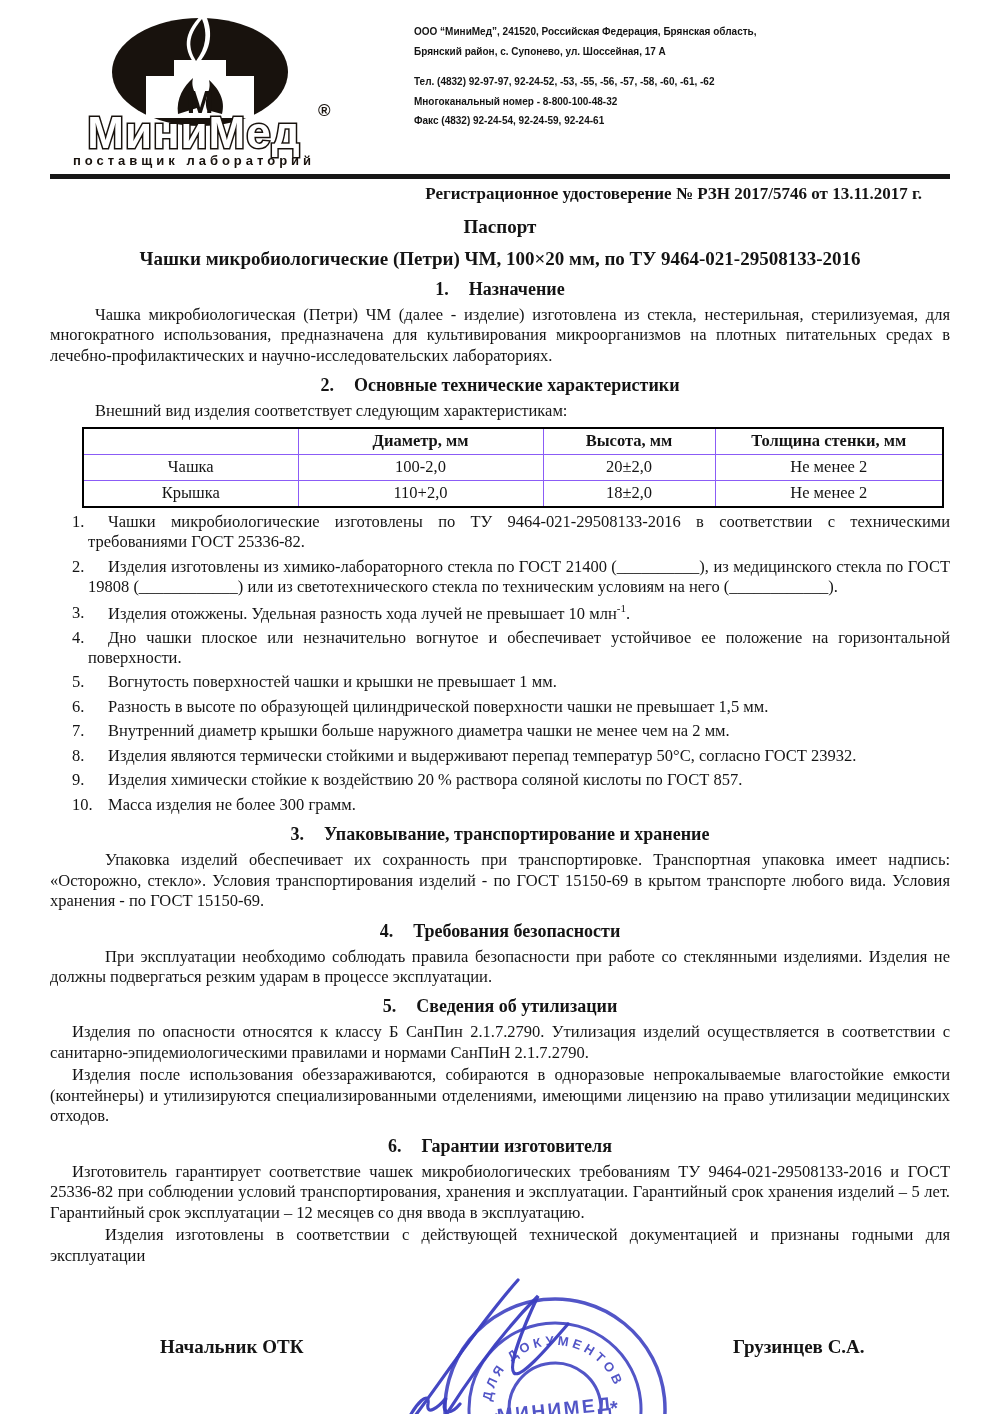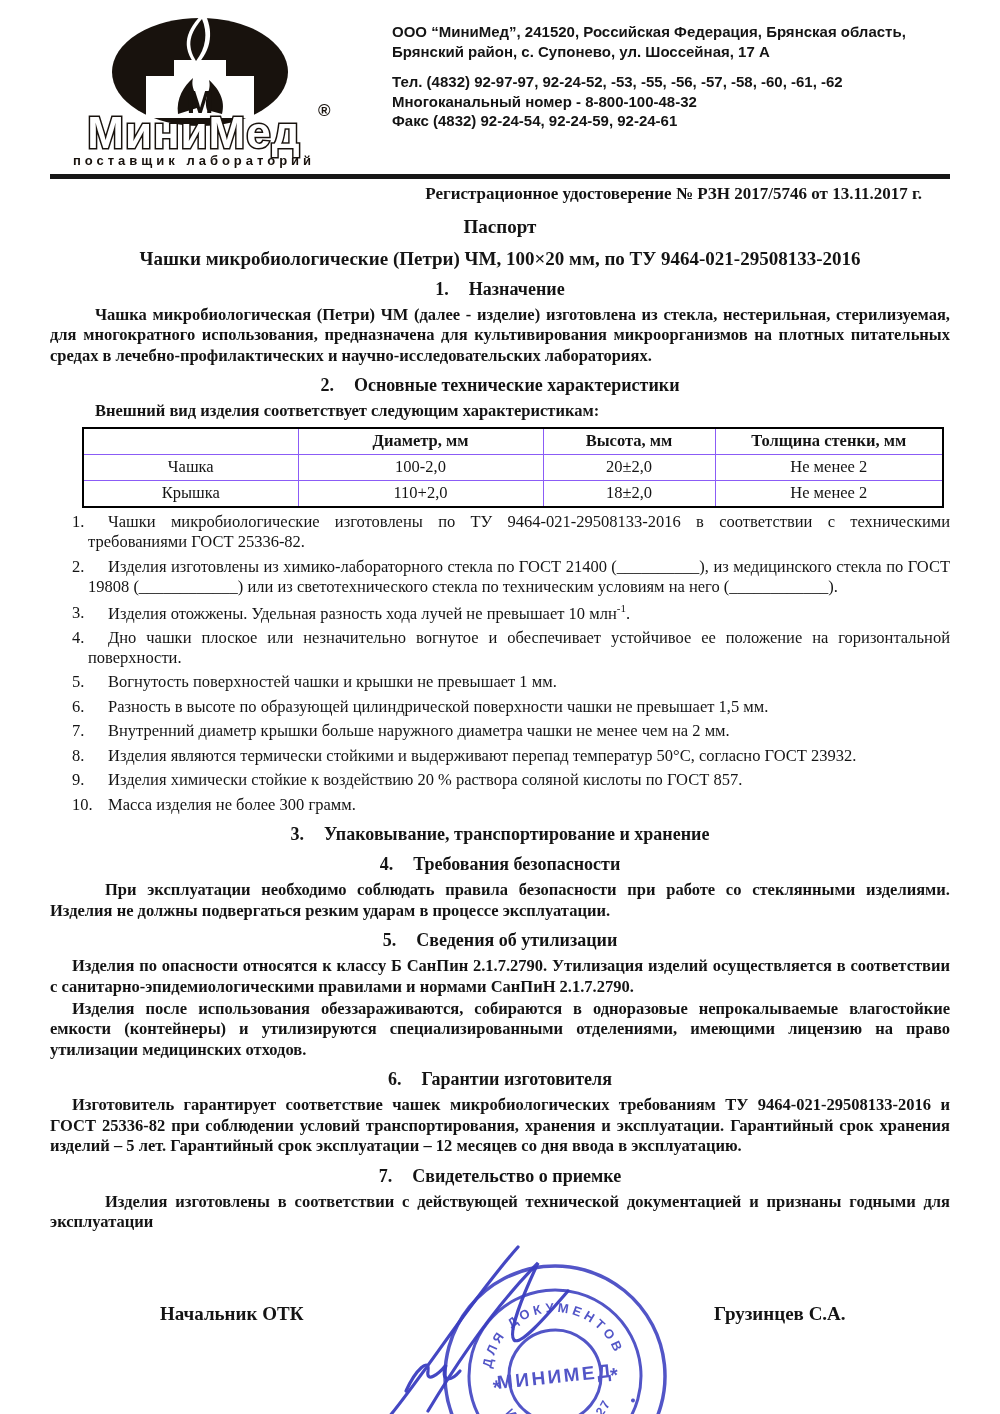--- a/index.html
+++ b/index.html
@@ -3,51 +3,51 @@
 <meta charset="utf-8">
 <style>
   html,body{margin:0;padding:0;background:#fff;}
   body{width:1000px;height:1414px;overflow:hidden;color:#141414;
        font-family:"Liberation Serif",serif;}
   .page{box-sizing:border-box;width:1000px;height:1414px;padding:12px 50px 0;position:relative;}
 
   
   .header{display:flex;align-items:flex-start;}
   .logo-box{width:300px;flex:0 0 300px;}
-  .contact{flex:1;margin-left:42px;font-family:"Liberation Sans",sans-serif;
-           font-weight:bold;font-size:15px;line-height:19.5px;padding-top:10px;}
+  .contact{flex:1;margin-left:64px;font-family:"Liberation Sans",sans-serif;
+           font-weight:bold;font-size:10px;line-height:19.5px;padding-top:10px;}
   .contact .gap{height:11px;}
   .inn-row{display:flex;justify-content:space-between;align-items:baseline;margin-top:2px;}
   .inn-row .inn-val{font-weight:normal;}
   .rule{height:5px;background:#161616;margin-top:2px;}
   .reg-line{text-align:right;padding-right:28px;font-size:17px;margin-top:5px;font-weight:bold;}
 
   
   .doc-title{text-align:center;font-weight:bold;font-size:19px;margin-top:12px;}
   .doc-subtitle{text-align:center;font-weight:bold;font-size:19px;margin-top:10px;}
   .sec-head{text-align:center;font-weight:bold;font-size:18px;margin:9px 0 5px;}
   .sec-head .num{margin-right:20px;}
-  p.body{font-size:16.5px;line-height:1.24;text-align:justify;margin:2px 0;font-weight:bold;}
+  p.body{font-size:16.5px;line-height:1.24;text-align:justify;margin:2px 0;}
   .ind-md{text-indent:45px;} .ind-lg{text-indent:55px;} .ind-sm{text-indent:22px;}
 
   table.spec{border-collapse:collapse;border:2px solid #000;margin:5px 0 4px 32px;
              width:860px;font-size:16.5px;table-layout:fixed;}
   table.spec th,table.spec td{border:1px solid #8b5cf6;text-align:center;padding:1px 4px;height:23px;}
   table.spec td.rowname{font-weight:normal;}
 
   .spec-list{margin-top:4px;}
   .spec-item{font-size:16.5px;line-height:1.24;text-align:justify;
              padding-left:38px;text-indent:-16px;margin:4px 0 1px;}
   .spec-item .n{display:inline-block;width:36px;text-indent:0;}
   .spec-item sup{font-size:11px;}
 
   
   .sig-block{position:relative;height:250px;margin-top:14px;}
   .sig-left{position:absolute;left:110px;top:56px;font-weight:bold;font-size:19px;}
-  .sig-right{position:absolute;left:664px;top:56px;font-weight:bold;font-size:19px;}
+  .sig-right{position:absolute;left:683px;top:56px;font-weight:bold;font-size:19px;}
   .stamp-wrap{position:absolute;left:300px;top:-6px;}
   .stamp-wrap svg text{font-family:"Liberation Sans",sans-serif;}
 </style>
 </head>
 <body>
 
 <div class="page">
 
   <div class="header">
     <div class="logo-box">
@@ -131,40 +131,38 @@
     <div class="spec-item"><span class="n">6.</span><span>Разность в высоте по образующей цилиндрической поверхности чашки не превышает 1,5 мм.</span></div>
     <div class="spec-item"><span class="n">7.</span><span>Внутренний диаметр крышки больше наружного диаметра чашки не менее чем на 2 мм.</span></div>
     <div class="spec-item"><span class="n">8.</span><span>Изделия являются термически стойкими и выдерживают перепад температур 50°С, согласно ГОСТ 23932.</span></div>
     <div class="spec-item"><span class="n">9.</span><span>Изделия химически стойкие к воздействию 20 % раствора соляной кислоты по ГОСТ 857.</span></div>
     <div class="spec-item"><span class="n">10.</span><span>Масса изделия не более 300 грамм.</span></div>
   </div>
 
   <div class="sec-head">
     <span class="num">3.</span><span>Упаковывание, транспортирование и хранение</span>
   </div>
+  <p class="body ind-lg">Упаковка изделий обеспечивает их сохранность при транспортировке. Транспортная упаковка имеет надпись: «Осторожно, стекло». Условия транспортирования изделий - по ГОСТ 15150-69 в крытом транспорте любого вида. Условия хранения - по ГОСТ 15150-69.</p>
 
   <div class="sec-head">
     <span class="num">4.</span><span>Требования безопасности</span>
   </div>
   <p class="body ind-lg">При эксплуатации необходимо соблюдать правила безопасности при работе со стеклянными изделиями. Изделия не должны подвергаться резким ударам в процессе эксплуатации.</p>
 
   <div class="sec-head">
     <span class="num">5.</span><span>Сведения об утилизации</span>
   </div>
   <p class="body ind-sm">Изделия по опасности относятся к классу Б СанПин 2.1.7.2790. Утилизация изделий осуществляется в соответствии с санитарно-эпидемиологическими правилами и нормами СанПиН 2.1.7.2790.</p>
   <p class="body ind-sm">Изделия после использования обеззараживаются, собираются в одноразовые непрокалываемые влагостойкие емкости (контейнеры) и утилизируются специализированными отделениями, имеющими лицензию на право утилизации медицинских отходов.</p>
 
   <div class="sec-head">
     <span class="num">6.</span><span>Гарантии изготовителя</span>
   </div>
   <p class="body ind-sm">Изготовитель гарантирует соответствие чашек микробиологических требованиям ТУ 9464-021-29508133-2016 и ГОСТ 25336-82 при соблюдении условий транспортирования, хранения и эксплуатации. Гарантийный срок хранения изделий – 5 лет. Гарантийный срок эксплуатации – 12 месяцев со дня ввода в эксплуатацию.</p>
 
-  <div class="sec-head">
-    <span class="num">7.</span><span>Свидетельство о приемке</span>
-  </div>
   <p class="body ind-lg">Изделия изготовлены в соответствии с действующей технической документацией и признаны годными для эксплуатации</p>
 
   <div class="sig-block">
     <div class="sig-left">Начальник ОТК</div>
     <div class="sig-right">Грузинцев С.А.</div>
 
     <div class="stamp-wrap">
       <svg width="400" height="256" viewBox="0 0 400 256">
         <defs>
           <path id="ringPath" d="M 205,234 A 99,99 0 1,1 204.9,233.999"></path>

